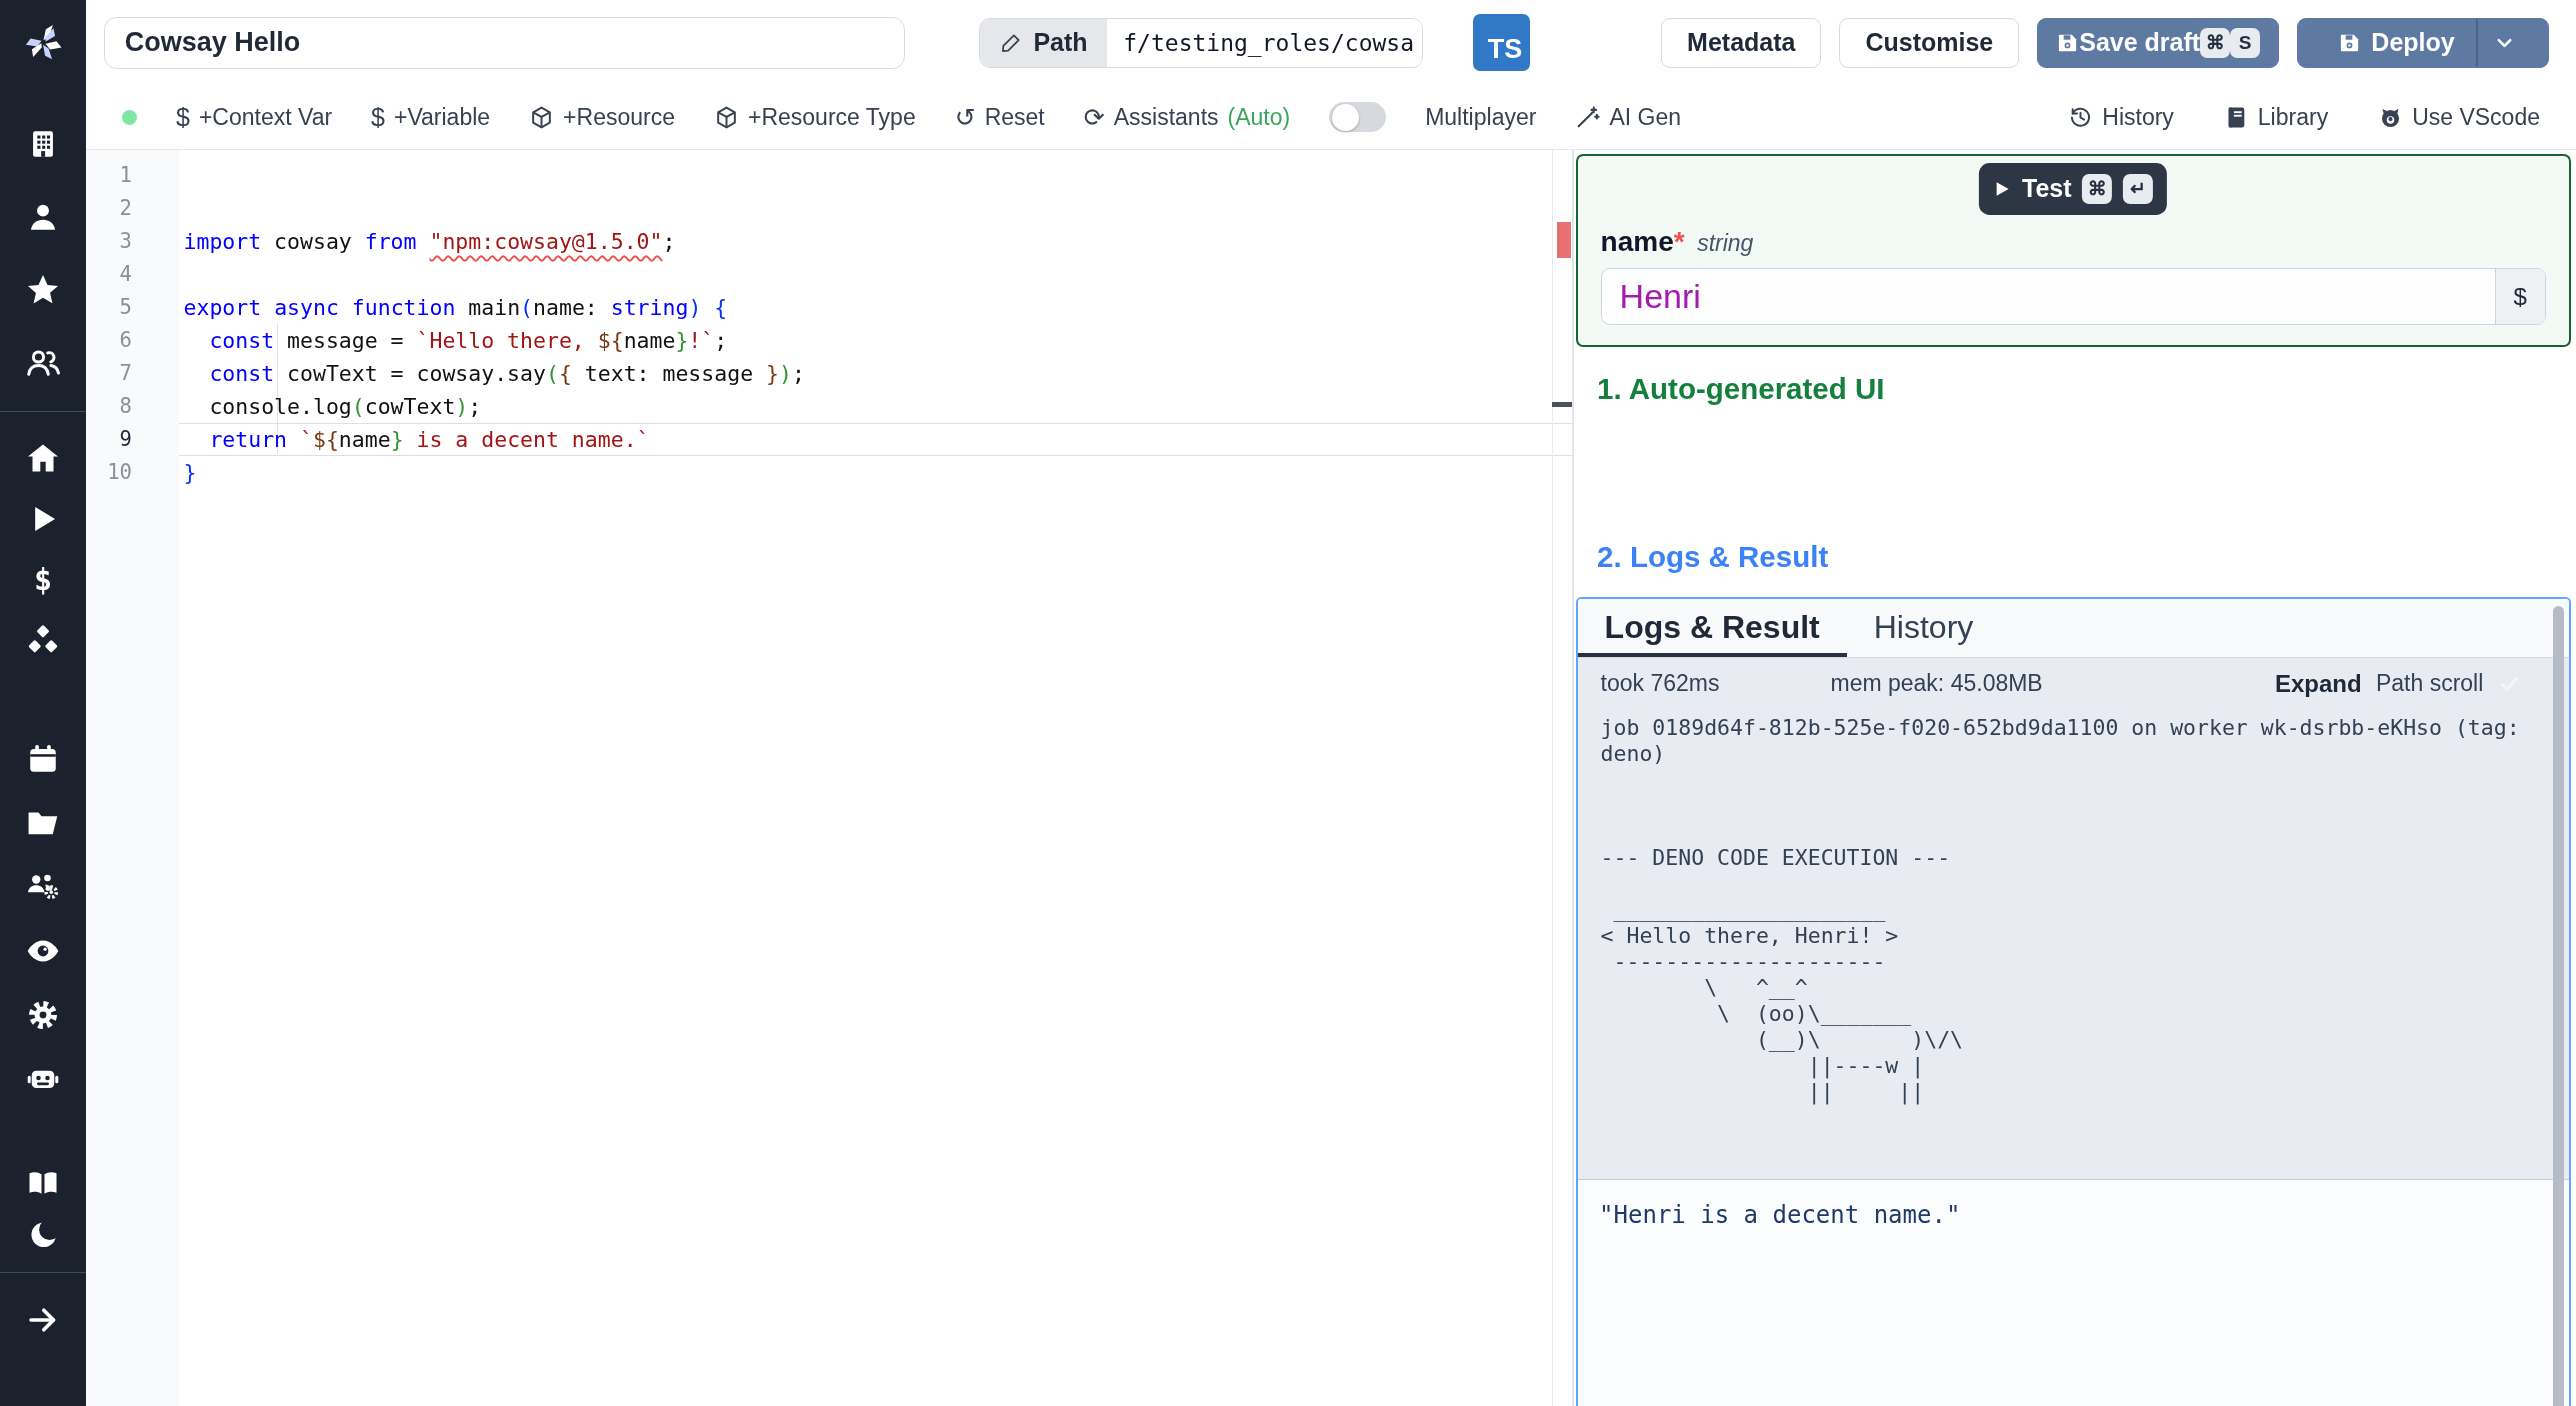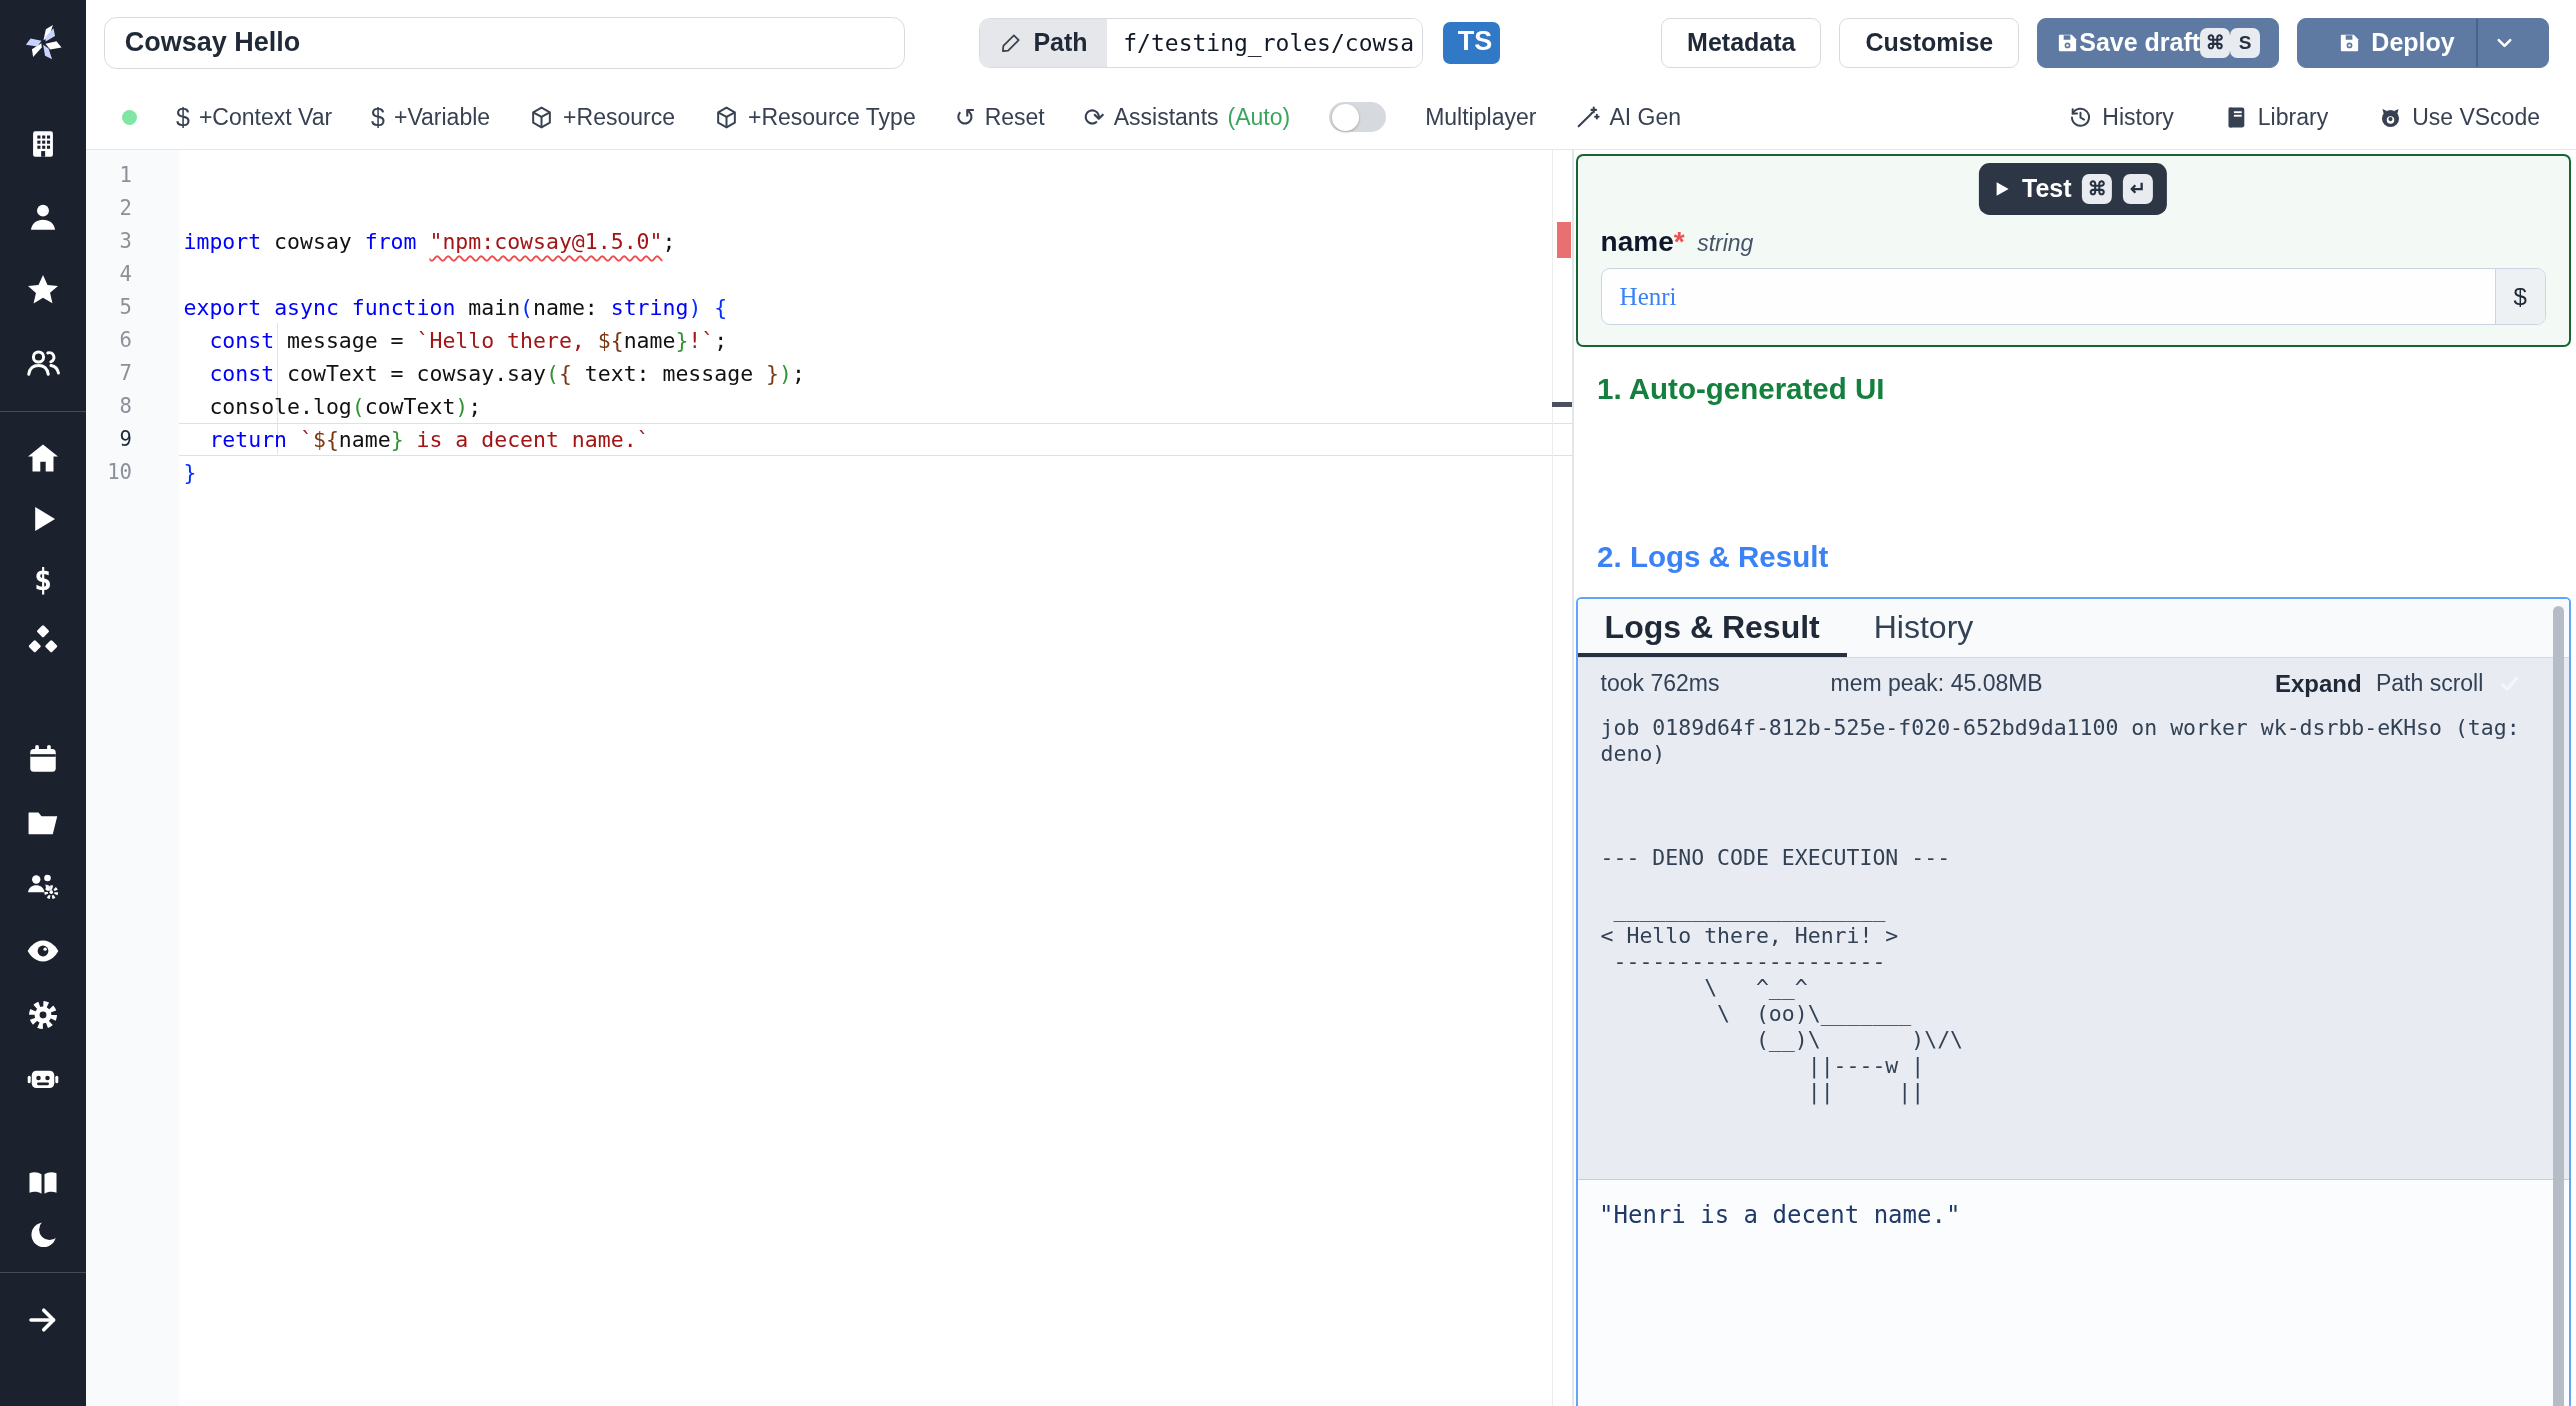--- a/index.html
+++ b/index.html
@@ -28,21 +28,21 @@
   .rail .g5{margin-top:29.5px}
 
   
   .main{flex:1;display:flex;flex-direction:column;height:100%;min-width:0}
 
   .hdr{height:85px;display:flex;align-items:center;padding:0 27px 0 18px;flex:none;background:#fff}
   .title-input{width:801px;height:52px;border:1.8px solid #d7dbe0;border-radius:12.5px;padding:0 19.7px;font-size:27px;font-weight:700;color:#1f2937;font-family:"Liberation Sans",sans-serif;outline:none}
   .pathgrp{margin-left:74px;height:50px;display:flex;border:1.8px solid #d7dbe0;border-radius:10.7px;overflow:hidden;cursor:pointer}
   .pathgrp .pl{background:#e5e7eb;display:flex;align-items:center;gap:10.7px;padding:0 19.7px;font-size:25px;font-weight:700;color:#1f2937}
   .pathgrp .pv{background:#fff;display:flex;align-items:center;padding:0 16px;font-family:"DejaVu Sans Mono",monospace;font-size:23px;color:#111827;width:315px;overflow:hidden;white-space:nowrap}
-  .ts{margin-left:20px;width:57px;height:42px;border-radius:7.2px;background:var(--ts-blue);color:#fff;display:flex;align-items:flex-end;justify-content:flex-end;padding:6.3px 8px;font-size:27px;font-weight:800}
+  .ts{margin-left:50px;width:57px;height:57px;border-radius:7.2px;background:var(--ts-blue);color:#fff;display:flex;align-items:flex-end;justify-content:flex-end;padding:6.3px 8px;font-size:27px;font-weight:800}
   .hbtns{margin-left:auto;display:flex;align-items:center;gap:18px}
   .btn{height:50px;border:1.8px solid #d7dbe0;border-radius:9px;background:#fff;display:flex;align-items:center;padding:0 25px;font-size:25px;font-weight:600;color:#1f2937;cursor:pointer}
   .btn.solid{background:var(--btn-slate);border-color:var(--btn-slate);color:#fff;font-weight:700;gap:0;padding:0 18px}
   .keycap{min-width:30px;height:30px;border-radius:7.2px;background:#e8ecf1;color:#273142;display:flex;align-items:center;justify-content:center;font-size:19px;font-weight:600;padding:0 5.4px}
   .deploy{padding:0}
   .deploy .dleft{display:flex;align-items:center;gap:10.7px;padding:0 21.5px;height:100%}
   .deploy .dsep{width:1.8px;height:100%;background:#49648c}
   .deploy .dchev{width:52px;height:100%;display:flex;align-items:center;justify-content:center}
 
   .tbar{height:65px;border-bottom:0.9px solid #e5e7eb;display:flex;align-items:center;padding:0 36px;gap:39px;flex:none;font-size:23px;font-weight:500;color:#374151;background:#fff}
@@ -85,21 +85,21 @@
   .rpanel{flex:1;position:relative;background:#fff;padding:0 5.4px 0 1.8px;display:flex;flex-direction:column;min-width:0}
   .argcard{margin-top:3.6px;height:193px;border:2.7px solid var(--card-green);border-radius:7.2px;background:#f3f9f4;flex:none;position:relative}
   .testbtn{position:absolute;left:50%;transform:translateX(-50%);top:7.2px;height:52px;background:#2d3644;border-radius:10.7px;display:flex;align-items:center;gap:10.7px;padding:0 14.3px;color:#fff;cursor:pointer}
   .testbtn .tlabel{font-size:25px;font-weight:700}
   .testbtn .keycap{background:#e8ecf1}
   .argname{margin:70px 0 0 23px;display:flex;align-items:baseline;gap:12.5px}
   .argname .nm{font-size:28px;font-weight:800;color:#0f172a}
   .argname .req{color:#f05252;font-size:28px;font-weight:800}
   .argname .ty{font-style:italic;font-size:23px;color:#475569}
   .arginput{margin:10.7px 23px 0 23px;height:57px;border:1.8px solid #cbd5e1;border-radius:9px;background:#fdfefd;display:flex;overflow:hidden}
-  .arginput input{flex:1;border:none;outline:none;background:transparent;padding:0 18px;font-size:25px;color:#3b82f6;font-family:Liberation Serif, serif}
+  .arginput input{flex:1;border:none;outline:none;background:transparent;padding:0 18px;font-size:34px;color:#a21caf;font-family:Liberation Sans, sans-serif}
   .arginput .dbtn{width:50px;background:#eef1f4;border-left:1.8px solid #cbd5e1;display:flex;align-items:center;justify-content:center;font-size:24px;color:#1f2937;cursor:pointer}
 
   .sechead{font-size:29.5px;font-weight:800}
   .sec1{margin:25px 0 0 21.5px;color:var(--green-head)}
   .sec2{margin:134px 0 0 21.5px;color:var(--blue-head)}
 
   .logspanel{margin-top:23px;border:2.7px solid var(--panel-blue);border-radius:5.4px;height:823px;flex:none;display:flex;flex-direction:column;overflow:hidden;position:relative}
   .tabs{height:59px;background:#f8fafc;border-bottom:0.9px solid #d4d8de;display:flex;flex:none}
   .tab{padding:8px 27px;display:flex;align-items:center;font-size:32px;color:#334155;position:relative;cursor:pointer}
   .tab.active{font-weight:600;color:#1f2937}

